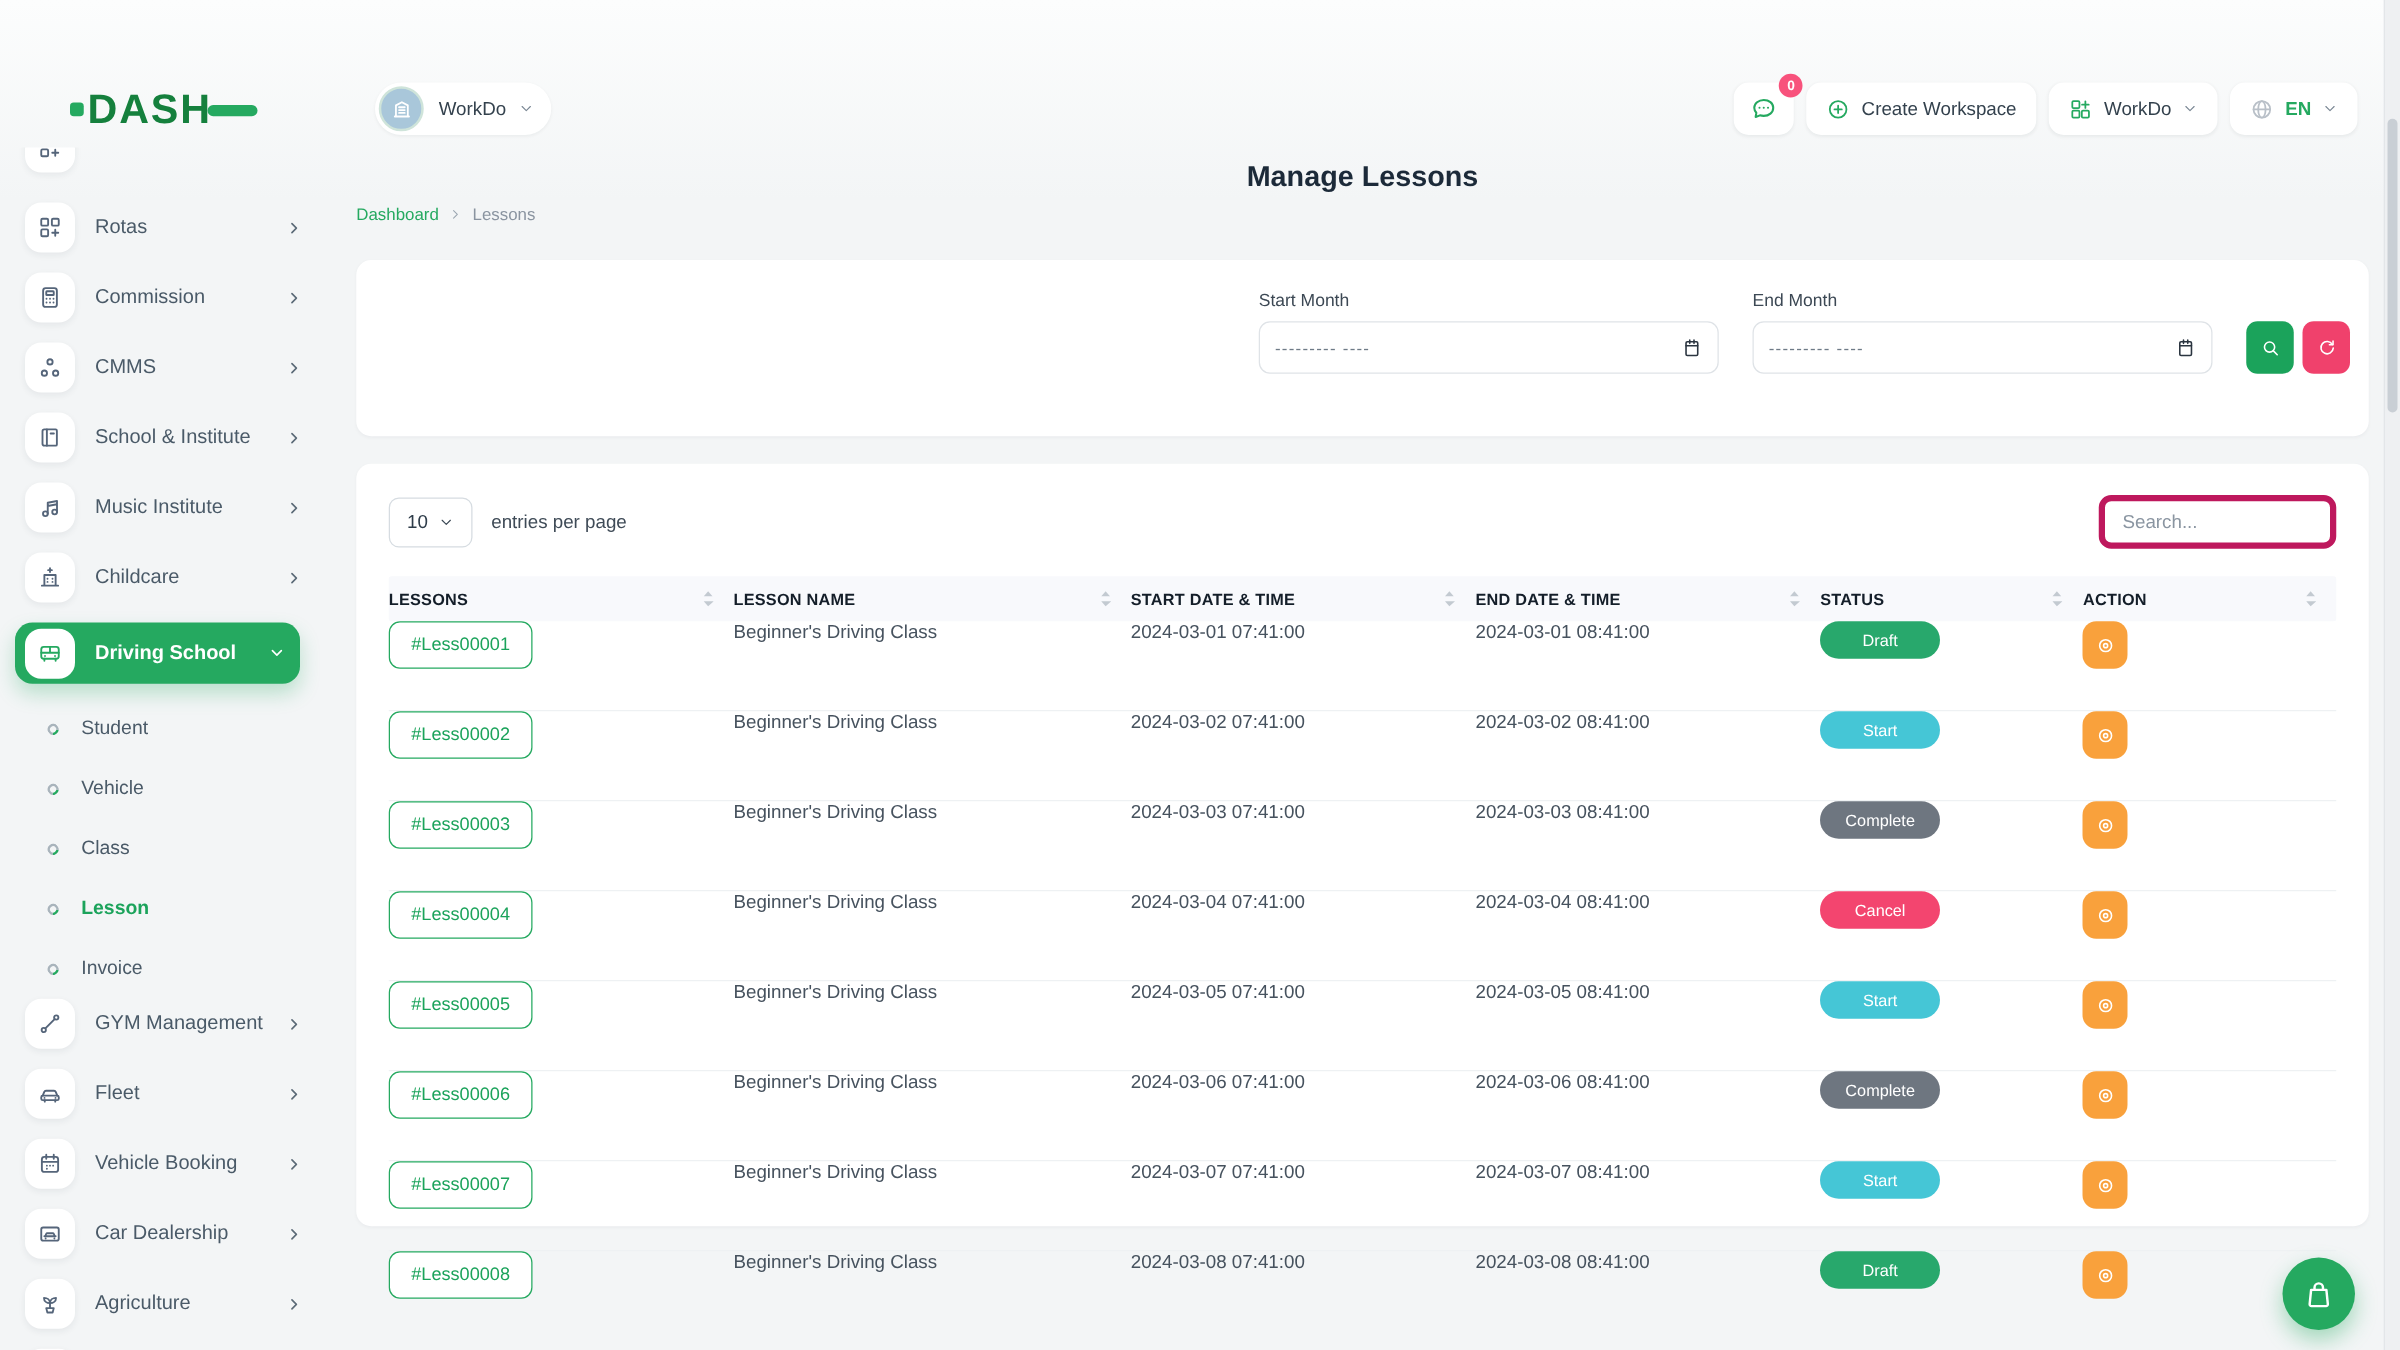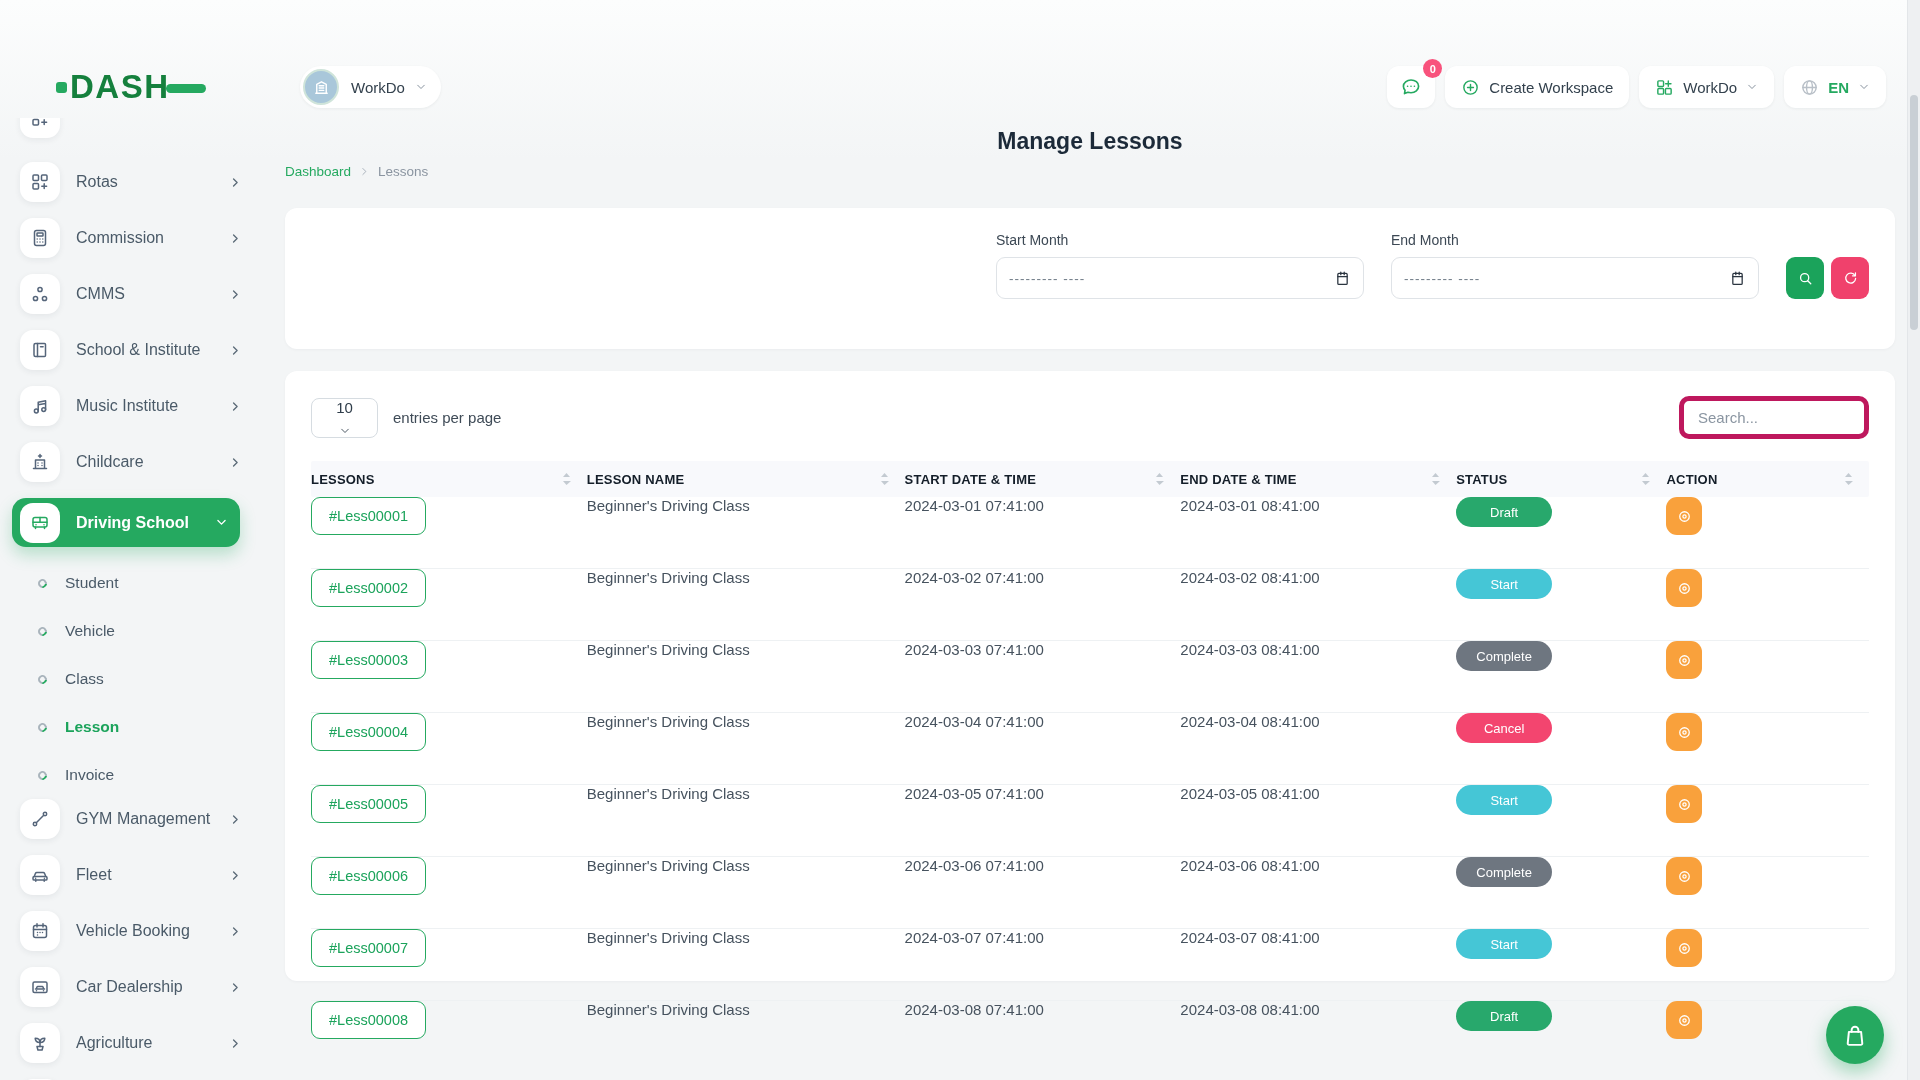--- a/index.html
+++ b/index.html
@@ -61,40 +61,40 @@
   
   .content { position:absolute; left:285px; top:120px; width:1610px; }
   .page-title { font-size:23px; font-weight:700; color:#1c2a39; margin-top:8px;text-align:center; }
   .breadcrumb { display:flex; align-items:center; gap:8px; margin-top:9px; font-size:13.5px; }
   .bc-home { color:#25a960; cursor:pointer; }
   .bc-sep { width:11px; height:11px; color:#9aa5b0; }
   .bc-current { color:#8a94a0; }
 
   .filter-card { margin-top:29px; background:#fff; border-radius:12px; height:141px; position:relative;
     box-shadow:0 1px 3px rgba(20,30,40,.04); }
-  .filter-row { position:absolute; right:26px; top:24px; display:flex; align-items:flex-end; gap:27px; }
+  .filter-row { position:absolute; right:15px; top:24px; display:flex; align-items:flex-end; gap:27px; }
   .f-field { width:368px; }
   .f-label { font-size:14px; color:#3c4854; margin-bottom:9px; }
   .date-input { height:42px; border:1px solid #dfe3e7; border-radius:9px; display:flex; align-items:center;
     justify-content:space-between; padding:0 12px; cursor:text; background:#fff; }
   .date-ph { font-size:13.5px; color:#6f7b87; letter-spacing:1px; }
   .date-input .icn { width:17px; height:17px; color:#2b3540; }
   .f-btns { display:flex; gap:7px; }
   .btn-sq { width:38px; height:42px; border-radius:9px; border:none; display:flex; align-items:center; justify-content:center;
     color:#fff; cursor:pointer; }
   .btn-sq .icn { width:17px; height:17px; }
   .btn-search { background:#1ba35b; }
   .btn-reset { background:#f0416c; }
 
   .table-card { margin-top:22px; background:#fff; border-radius:12px; padding:25px 26px 0; height:610px;
     box-shadow:0 1px 3px rgba(20,30,40,.04); }
   .tc-controls { display:flex; align-items:center; justify-content:space-between; }
   .tc-left { display:flex; align-items:center; }
   .page-size { width:67px; height:40px; border:1px solid #d6dce1; border-radius:8px; display:flex; align-items:center;
-    justify-content:center; gap:9px; font-size:15px; color:#2f3d4a; cursor:pointer; background:#fff;flex-direction:column; }
+    justify-content:center; gap:9px; font-size:15px; color:#2f3d4a; cursor:pointer; background:#fff; }
   .page-size .icn { width:12px; height:12px; color:#3a4754; }
   .entries-label { margin-left:15px; font-size:15px; color:#3f4b57; }
   .tbl-search { width:190px; height:43px; border:5px solid #be185d; border-radius:10px; padding:0 14px;
     font-size:15px; color:#3f4b57; font-family:inherit; outline:none; background:#fff; }
   .tbl-search::placeholder { color:#8a95a1; }
 
   .dtable { margin-top:22px; }
   .thead { display:flex; align-items:center; height:36px; background:#f8f9fc; border-radius:2px; }
   .th { display:flex; align-items:center; justify-content:space-between; font-size:13px; font-weight:700;
     color:#141e29; letter-spacing:.2px; padding:0 16px 0 0; cursor:pointer; }

